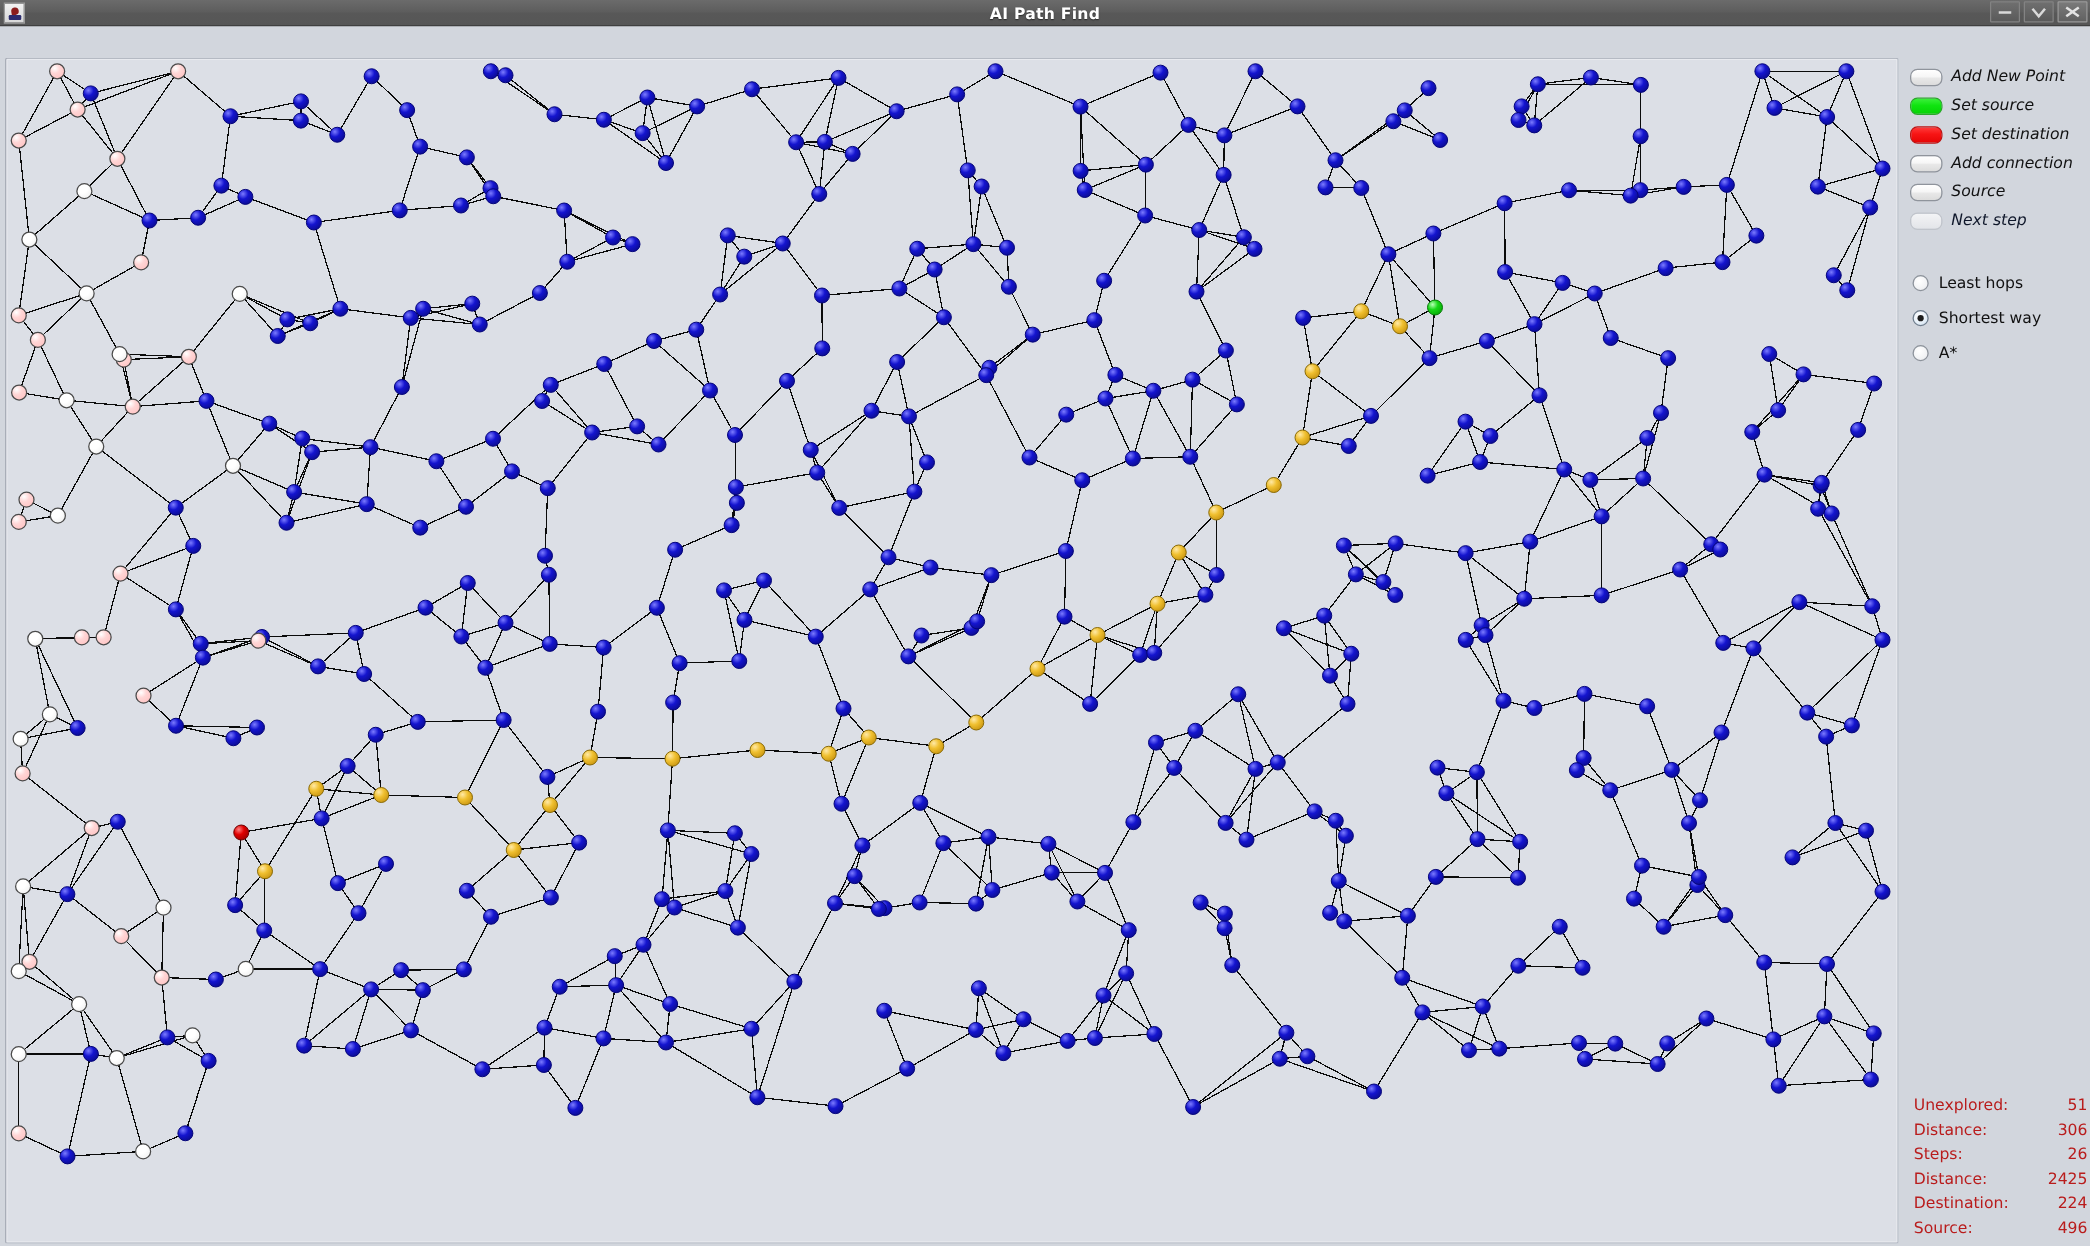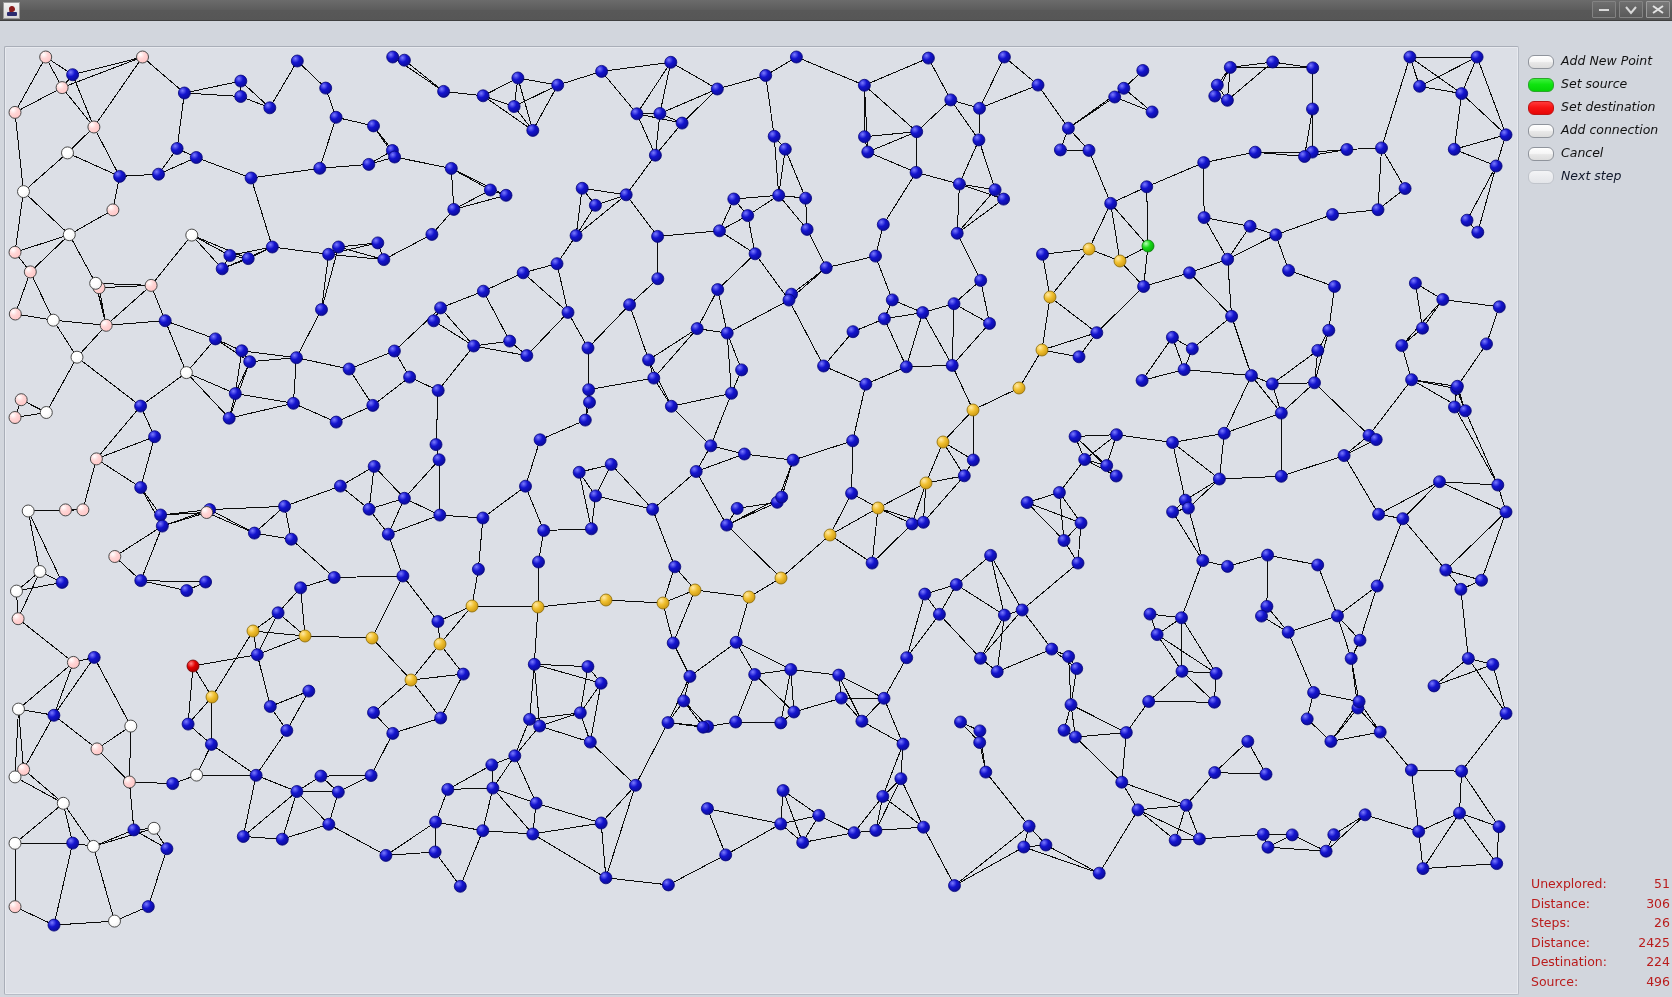--- a/index.html
+++ b/index.html
@@ -231,20 +231,21 @@
   .stat-key { }
   .stat-val { padding-right: 2px; }
 </style>
 </head>
 <body>
 
 <div id="app">
 
   <div class="titlebar">
     <div class="title-icon"></div>
+    <div class="title-text">AI Path Find</div>
     <div class="win-btns">
       <div class="win-btn">
         <svg width="22" height="15" viewBox="0 0 22 15">
           <rect x="6" y="7" width="10" height="2" fill="#d9d9d9"></rect>
         </svg>
       </div>
       <div class="win-btn">
         <svg width="22" height="15" viewBox="0 0 22 15">
           <path d="M6 5 L11 11 L16 5" stroke="#d9d9d9" stroke-width="2" fill="none"></path>
         </svg>
@@ -1701,28 +1702,42 @@
         <div class="tool-row">
           <span class="swatch red"></span>
           <span class="tool-label">Set destination</span>
         </div>
         <div class="tool-row">
           <span class="swatch"></span>
           <span class="tool-label">Add connection</span>
         </div>
         <div class="tool-row">
           <span class="swatch"></span>
-          <span class="tool-label">Cancel</span>
+          <span class="tool-label">Source</span>
         </div>
         <div class="tool-row disabled">
           <span class="swatch dim"></span>
           <span class="tool-label">Next step</span>
         </div>
       </div>
 
+      <div class="radio-list">
+        <div class="radio-row">
+          <span class="radio"></span>
+          <span class="radio-label">Least hops</span>
+        </div>
+        <div class="radio-row">
+          <span class="radio checked"></span>
+          <span class="radio-label">Shortest way</span>
+        </div>
+        <div class="radio-row">
+          <span class="radio"></span>
+          <span class="radio-label">A*</span>
+        </div>
+      </div>
 
       <div class="stats">
         <div class="stat-row">
           <span class="stat-key">Unexplored:</span>
           <span class="stat-val">51</span>
         </div>
         <div class="stat-row">
           <span class="stat-key">Distance:</span>
           <span class="stat-val">306</span>
         </div>

